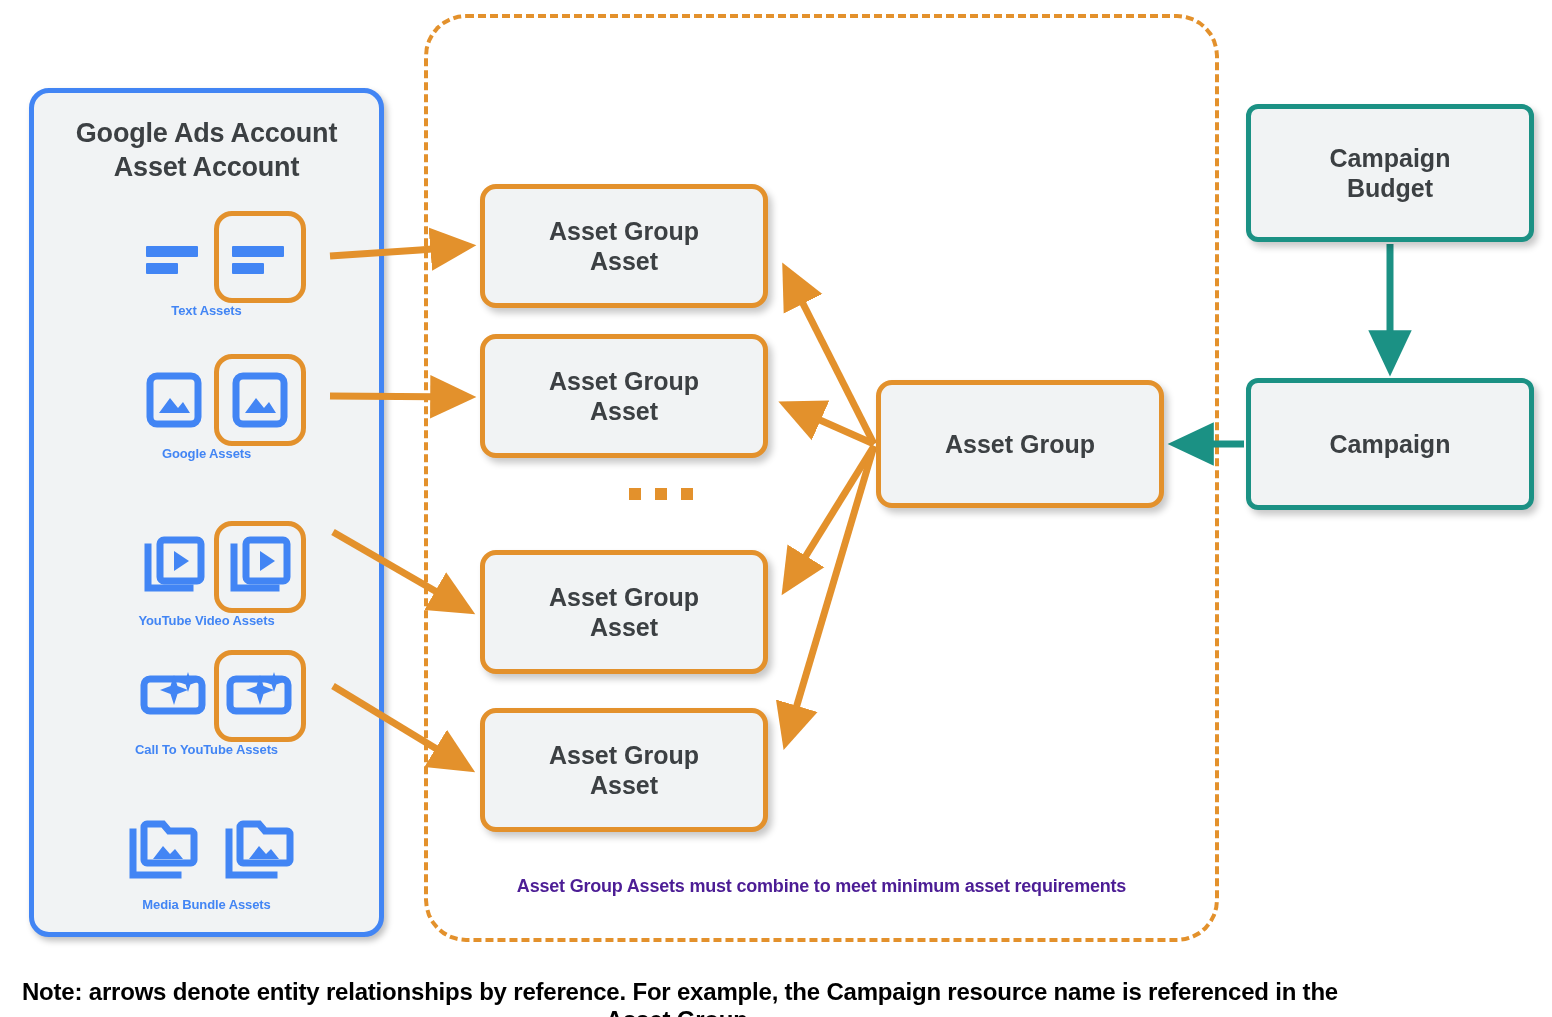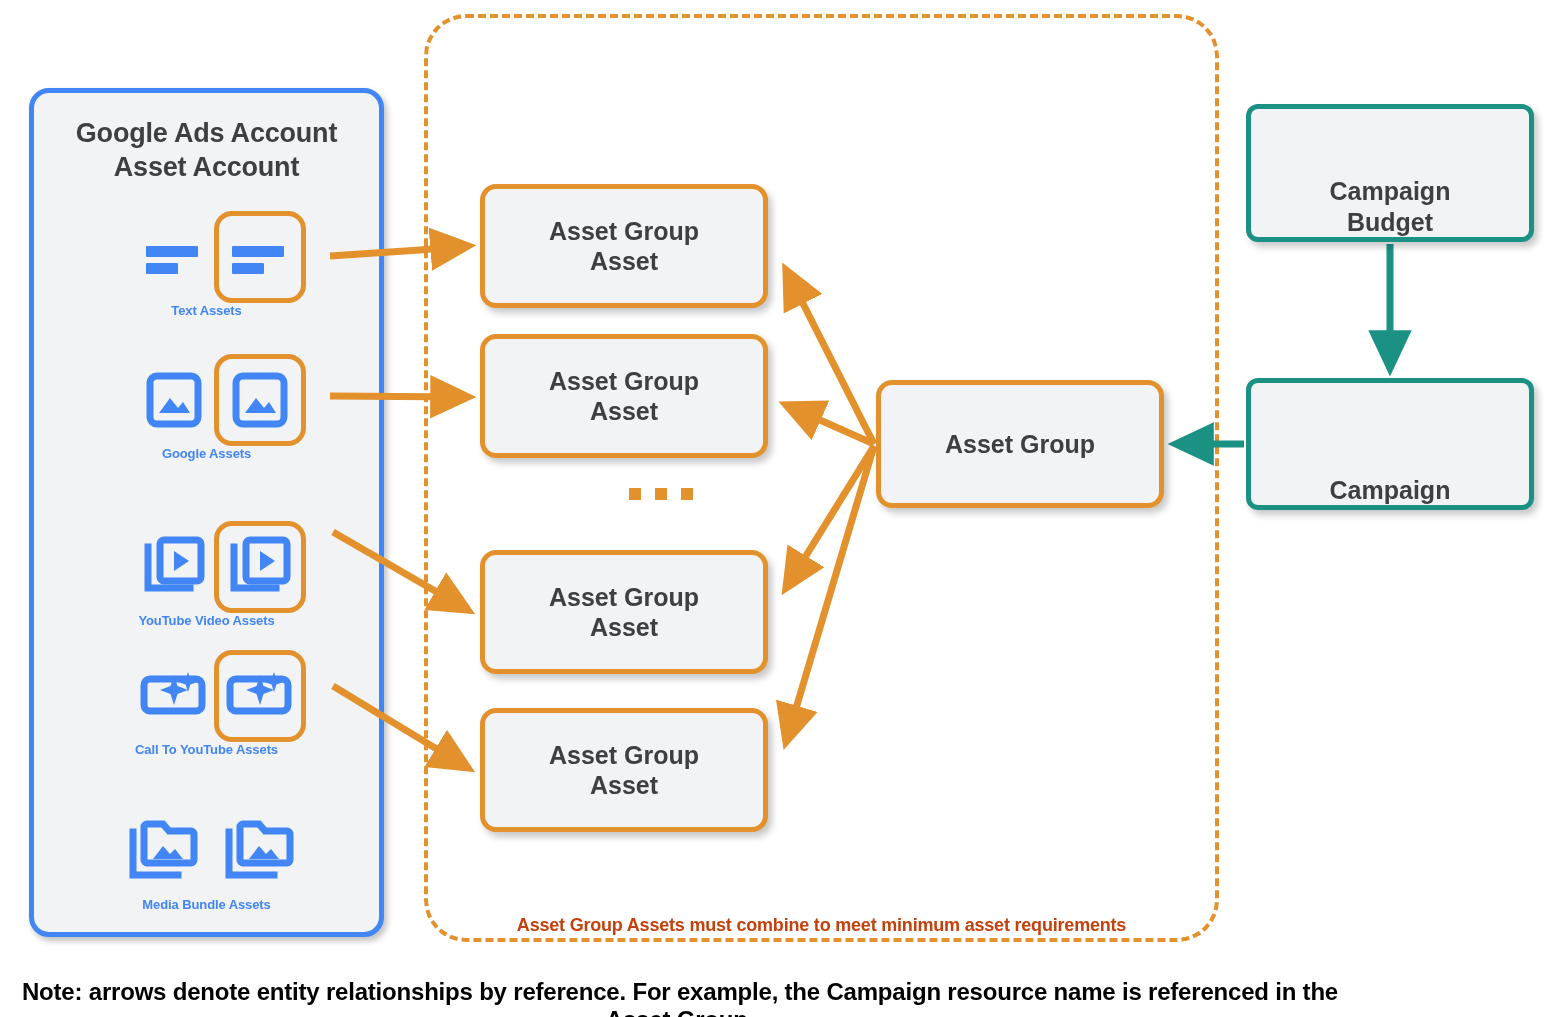--- a/index.html
+++ b/index.html
@@ -37,32 +37,32 @@
     border:4px dashed #E3912C;border-radius:42px;background:transparent;
     box-sizing:border-box;
   }
   #must-note{
     position:absolute;left:424px;top:56px;width:795px;text-align:center;
     font-size:28px;font-style:italic;font-weight:700;color:#000;line-height:1.38;
     letter-spacing:-.3px;
   }
   #combine-note{
     position:absolute;left:424px;top:876px;width:795px;text-align:center;
-    font-size:18px;font-weight:700;color:#c2410c;letter-spacing:-.2px;margin-top:39px;
+    font-size:18px;font-weight:700;color:#4c1d95;letter-spacing:-.2px;
   }
 
   
   .node{
     position:absolute;background:#F1F3F4;box-sizing:border-box;
     display:flex;align-items:center;justify-content:center;text-align:center;
     color:#3C4043;font-weight:700;line-height:1.22;
     box-shadow:4px 5px 7px rgba(0,0,0,.22);
   }
   .node.orange{border:5px solid #E3912C;border-radius:16px;}
-  .node.teal{border:5px solid #1B9184;border-radius:12px;align-items:flex-end;}
+  .node.teal{border:5px solid #1B9184;border-radius:12px;}
 
   .aga{left:480px;width:288px;height:124px;font-size:25px;}
   #aga1{top:184px;}
   #aga2{top:334px;}
   #aga3{top:550px;}
   #aga4{top:708px;}
 
   #asset-group{left:876px;top:380px;width:288px;height:128px;font-size:25px;}
   #campaign-budget{left:1246px;top:104px;width:288px;height:138px;font-size:25px;}
   #campaign{left:1246px;top:378px;width:288px;height:132px;font-size:25px;}

